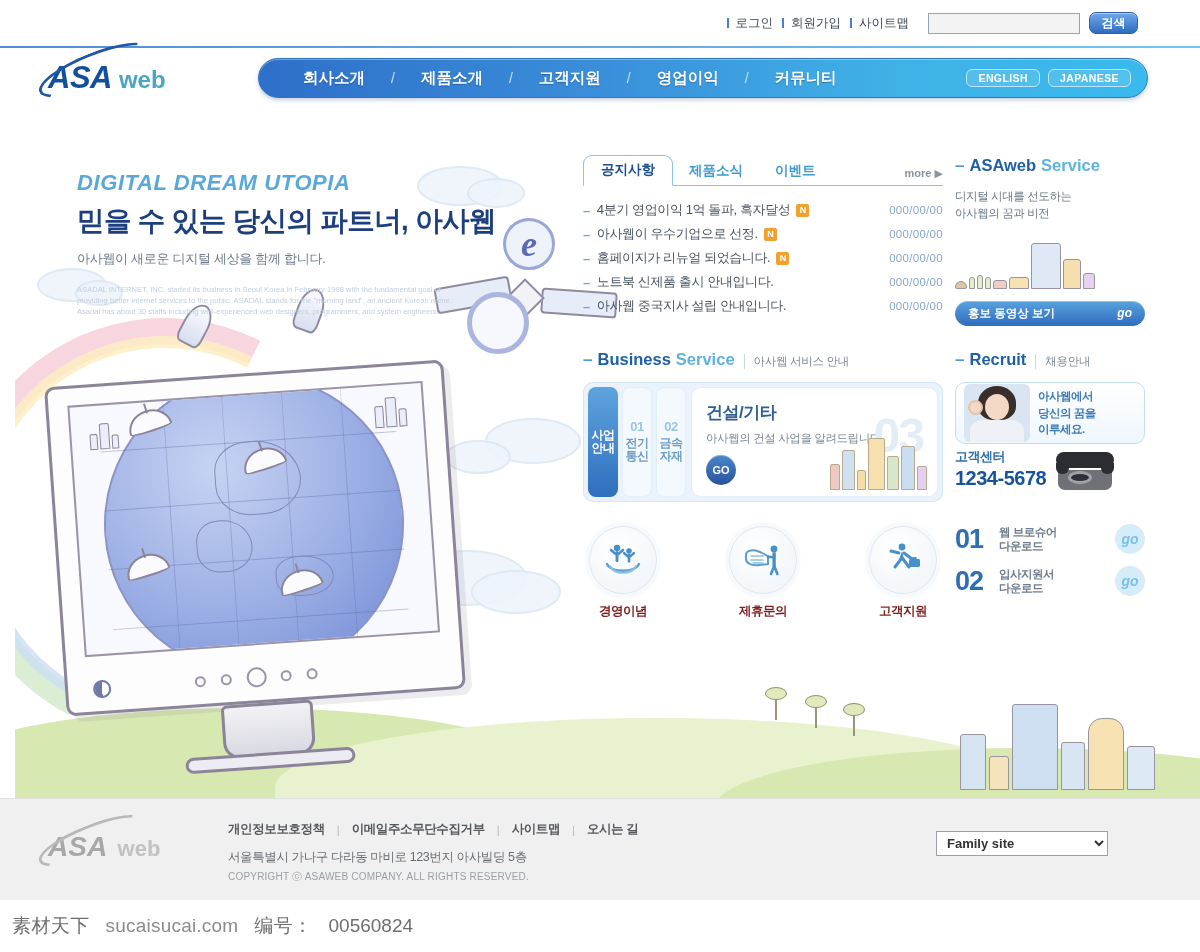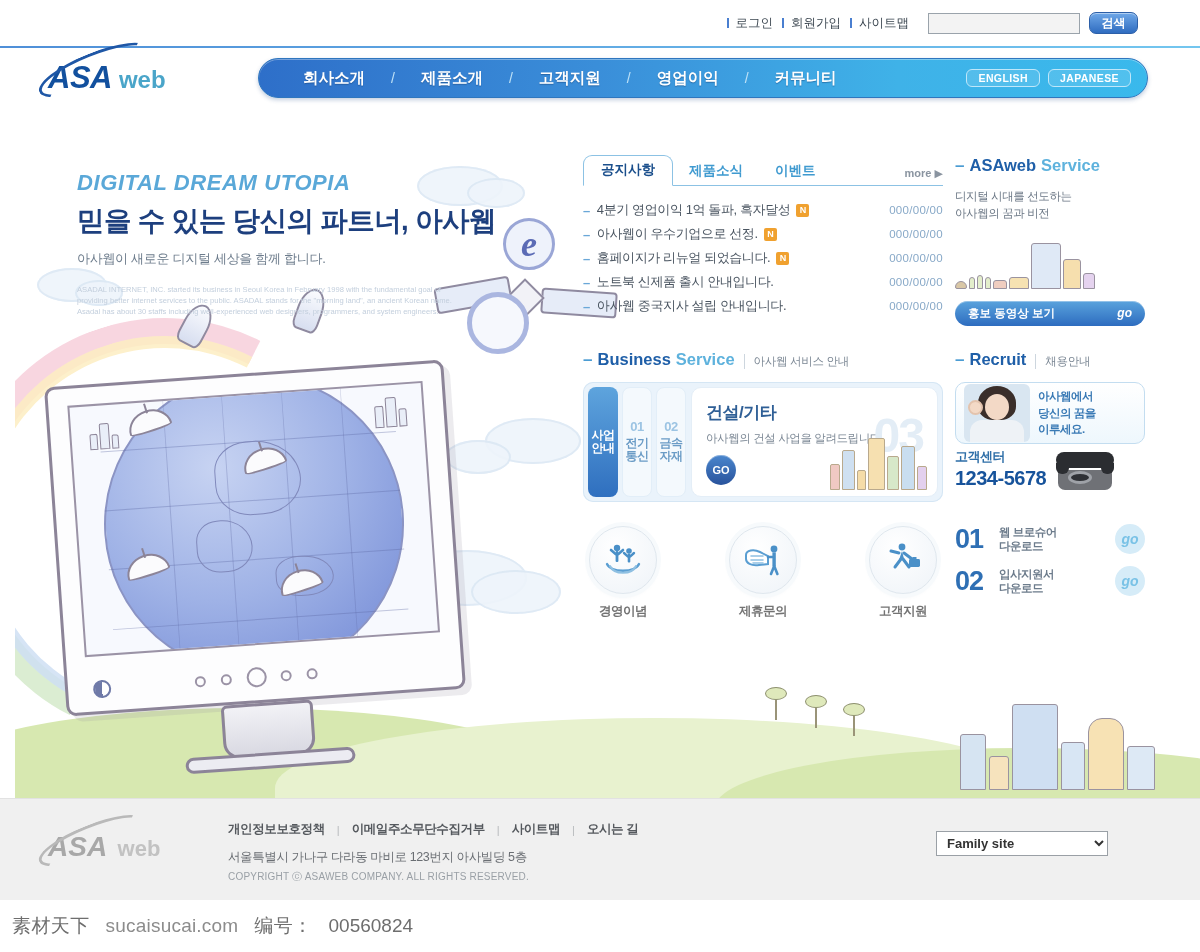--- a/index.html
+++ b/index.html
@@ -325,21 +325,21 @@
   
   .quick { position: absolute; left: 8px; top: 408px; width: 360px; display: flex; justify-content: space-between; }
   .quick-item { width: 80px; text-align: center; cursor: pointer; }
   .quick-circle {
     width: 68px; height: 68px; border-radius: 50%; margin: 0 auto;
     background: radial-gradient(circle at 40% 32%, #ffffff, #eef3f8);
     border: 1px solid #dfe7ee;
     box-shadow: 0 0 0 4px #f7fafc, 0 2px 4px rgba(120,140,160,.18);
     display: flex; align-items: center; justify-content: center;
   }
-  .quick-label { margin-top: 9px; font-size: 12.5px; font-weight: bold; color: #737373; letter-spacing: -0.5px; text-align: center; }
+  .quick-label { margin-top: 9px; font-size: 12.5px; font-weight: bold; color: #7f1d1d; letter-spacing: -0.5px; text-align: center; }
 
   
   .rcol { position: absolute; left: 380px; top: 38px; width: 190px; }
   .asa-serv-body { margin-top: 12px; }
   .asa-serv-text { font-size: 11.5px; color: #6a7684; line-height: 1.5; letter-spacing: -0.4px; }
   .asa-city { margin-top: 8px; height: 58px; display: flex; align-items: flex-end; gap: 2px; }
   .btn-promo {
     margin-top: 12px; height: 25px; border-radius: 13px;
     background: linear-gradient(#5aa3dd, #2d6cbf); color: #fff;
     display: flex; align-items: center; justify-content: space-between;

